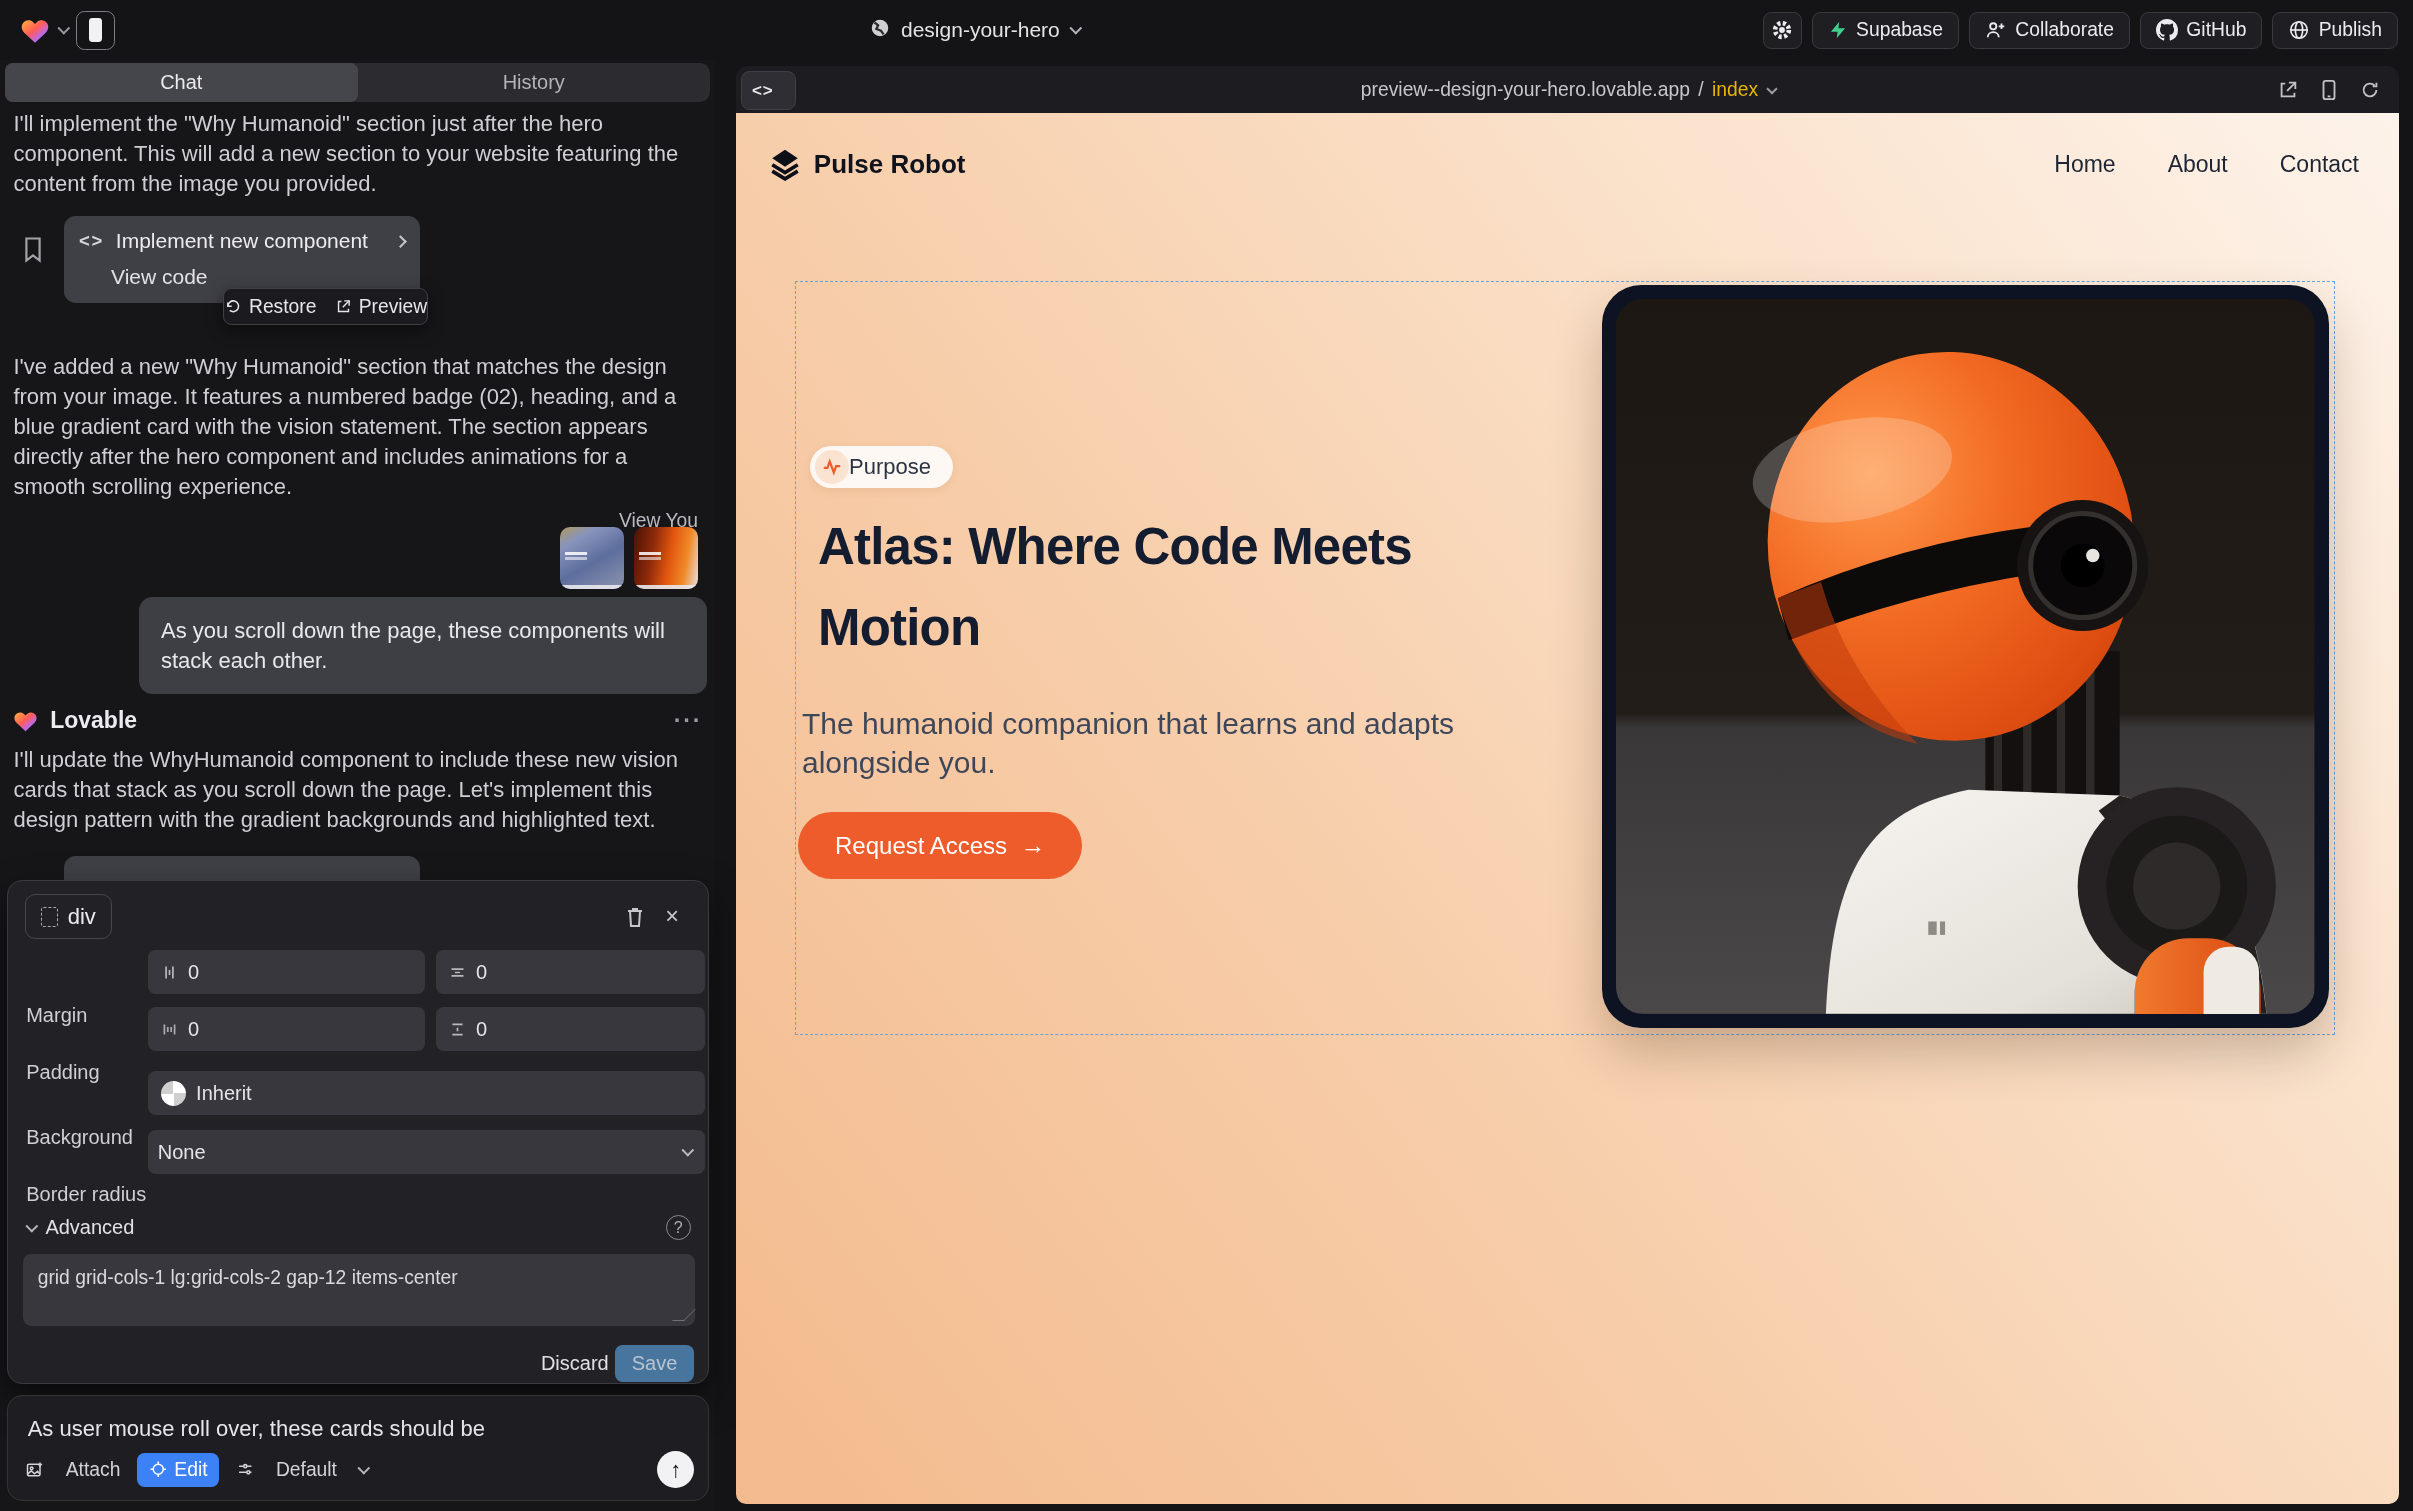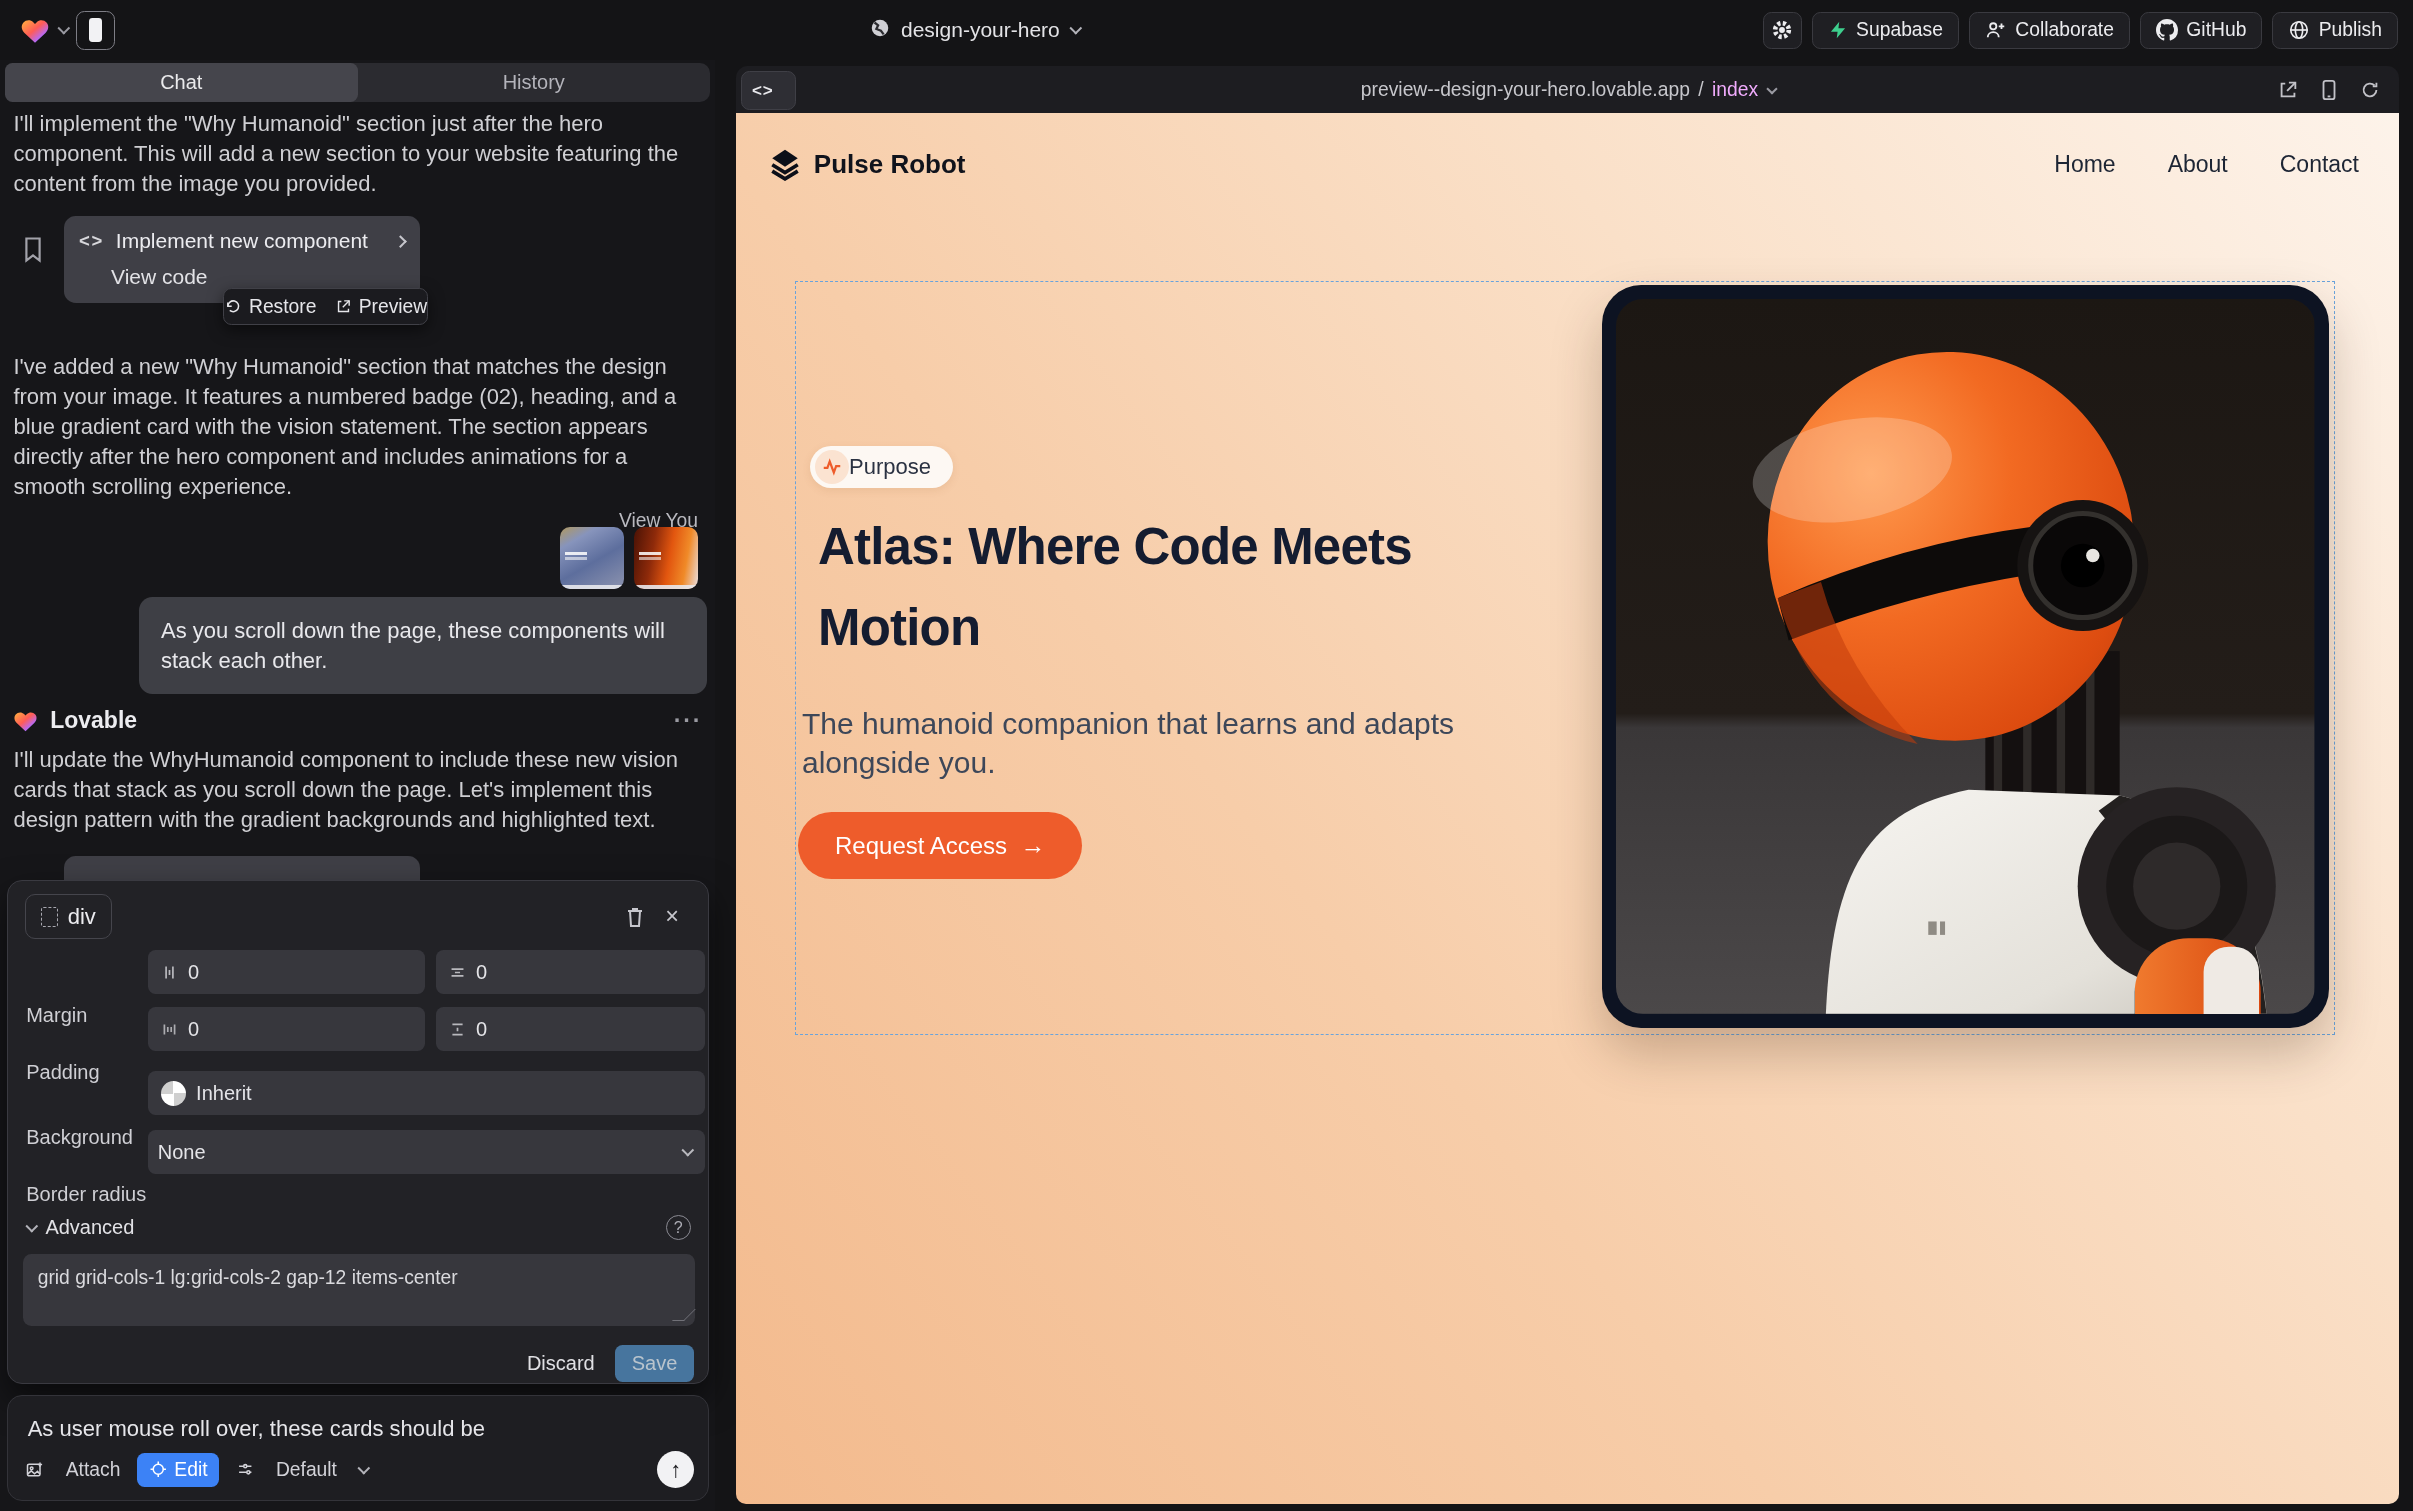--- a/index.html
+++ b/index.html
@@ -60,21 +60,21 @@
   .row-label { position:absolute; left:18.5px; font-size:20px; color:#cfcfd4;margin-top:42px; }
   .field { position:absolute; height:44px; background:#37373d; border-radius:7.6px; display:flex; align-items:center; gap:10px; padding:0 13.4px; font-size:20px; color:#e4e4e8; }
   .ficon { display:flex; opacity:.85; }
   .swatch { width:25px; height:25px; border-radius:50%; background:
       conic-gradient(#fff 0 25%, #cfcfcf 0 50%, #fff 0 75%, #cfcfcf 0 100%); }
   .select-chev { margin-left:auto; color:#b9b9bf; }
   .adv-row { position:absolute; left:18.5px; top:334px; right:17px; display:flex; align-items:center; gap:10px; font-size:20px; color:#e2e2e6; }
   .help { margin-left:auto; width:25px; height:25px; border:1.7px solid #8a8a92; border-radius:50%; display:flex; align-items:center; justify-content:center; font-size:16px; color:#aeaeb6; }
   .adv-box { position:absolute; left:15px; top:373px; width:672px; height:72px; background:#37373d; border-radius:8.4px; padding:13.4px 15px; font-size:19.3px; color:#dadade; }
   .resize-h { position:absolute; right:5px; bottom:5px; width:11.8px; height:11.8px; border-right:1.7px solid #8a8a92; border-bottom:1.7px solid #8a8a92; transform:skew(-45deg) rotate(0deg); opacity:.7; }
-  .insp-actions { position:absolute; right:13.4px; top:464px; display:flex; align-items:center; gap:20px; }
+  .insp-actions { position:absolute; right:13.4px; top:464px; display:flex; align-items:center; gap:6px; }
   .discard { font-size:20px; color:#e0e0e4; cursor:pointer; }
   .save { height:37px; padding:0 17px; background:#47759e; color:#b9c4cd; font-size:20px; border-radius:7.6px; display:flex; align-items:center; cursor:pointer; }
 
   
   #composer { position:absolute; left:6.7px; top:1335px; width:702px; height:106px; background:#1e1e22; border:1.3px solid #333339; border-radius:15px; }
   .composer-text { position:absolute; left:20px; top:20px; font-size:22px; color:#e6e6ea; }
   .composer-row { position:absolute; left:17px; bottom:11.8px; right:13.4px; display:flex; align-items:center; gap:17px; }
   .c-item { display:flex; align-items:center; gap:21px; font-size:19.3px; color:#d2d2d8; cursor:pointer; }
   .edit-pill { display:flex; align-items:center; gap:6.7px; background:#3c82f6; color:#fff; border-radius:7.6px; padding:5.9px 11.8px; font-size:19.3px; cursor:pointer; }
   .send { margin-left:auto; width:37px; height:37px; border-radius:50%; background:#f2f2f4; color:#1a1a1e; display:flex; align-items:center; justify-content:center; font-size:22px; font-weight:bold; cursor:pointer; }
@@ -354,21 +354,21 @@
       <span class="send">↑</span>
     </div>
   </section>
 </aside>
 
 <section id="preview">
   <div class="code-tab">&lt;&gt;</div>
   <div class="url-row">
     <span>preview--design-your-hero.lovable.app</span>
     <span>/</span>
-    <span style="color:#f0abfc">index</span>
+    <span style="color:#eab308">index</span>
     <span class="chev down" style="width:7.6px;height:7.6px;color:#9a9aa2"></span>
   </div>
   <div class="pv-icons">
     <span class="ic">
       <svg width="22" height="22" viewBox="0 0 24 24" fill="none" stroke="#c2c2c8" stroke-width="2">
         <path d="M9 5H5v14h14v-4"></path>
           <path d="M13 4h7v7"></path>
           <path d="M20 4 11 13"></path>
         </svg>
       </span>

